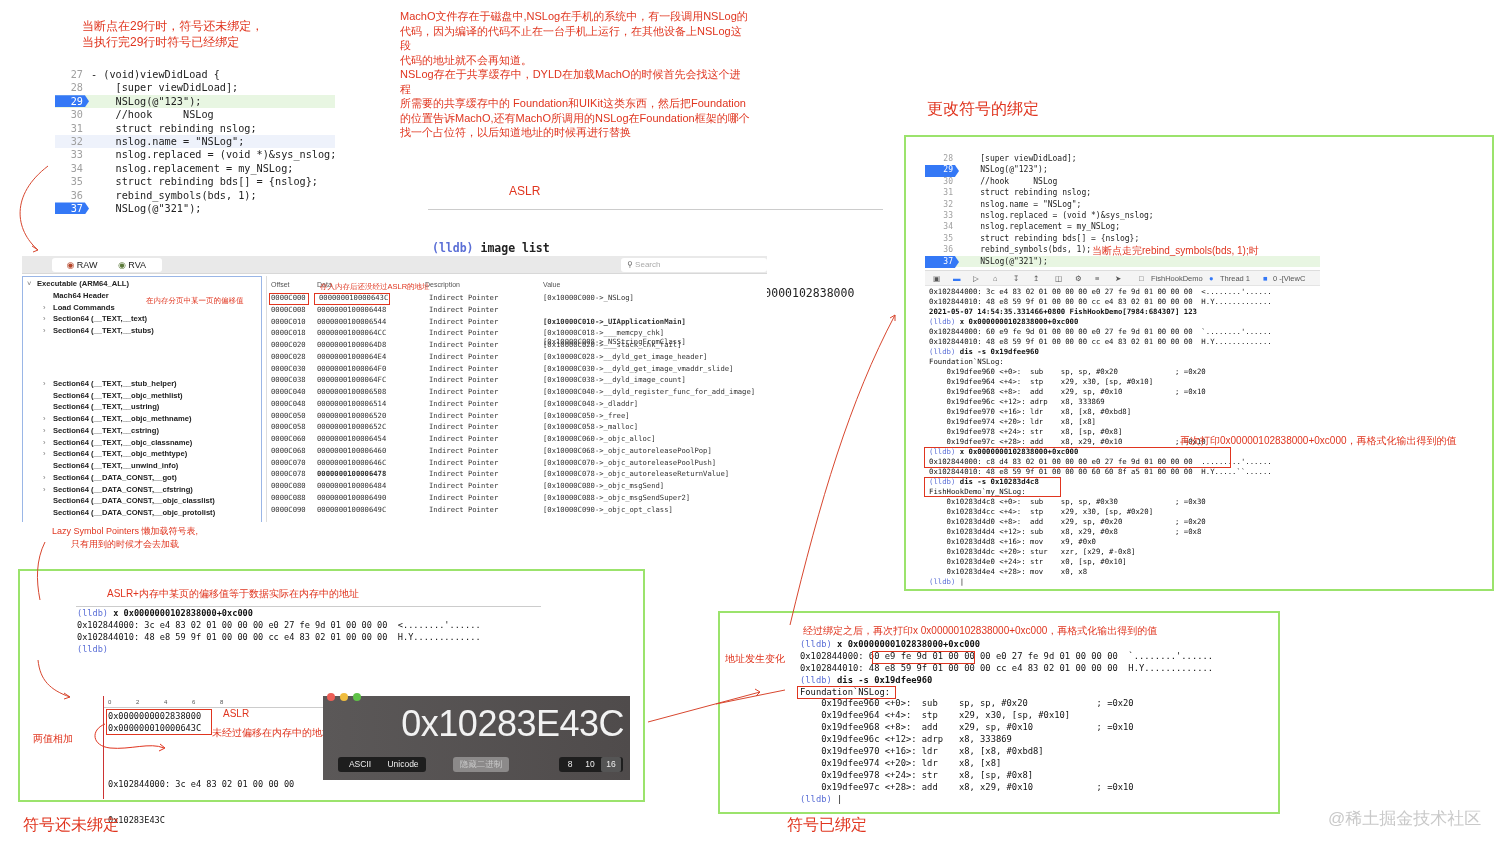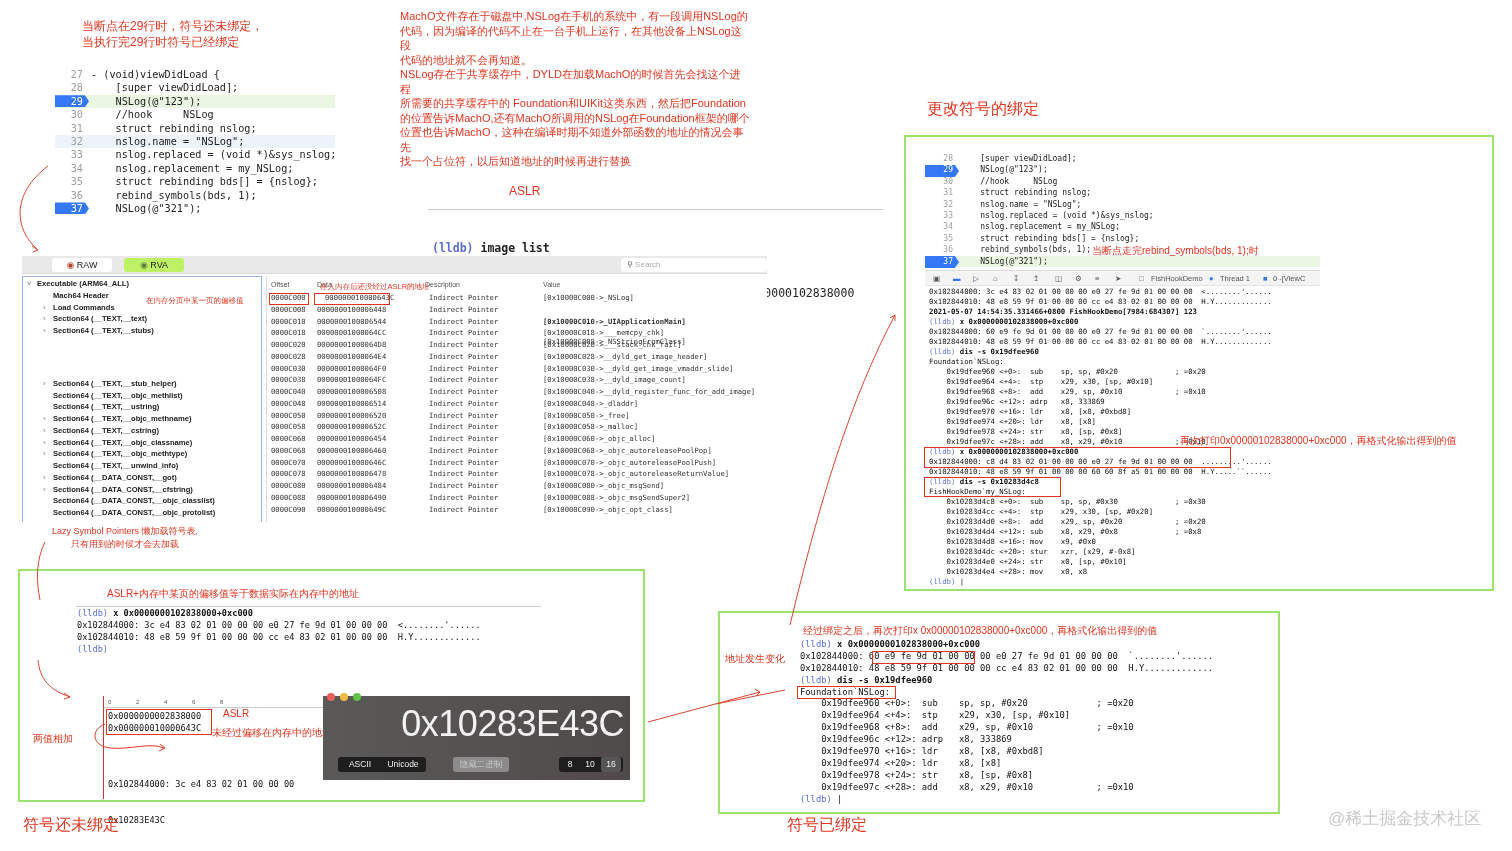--- a/index.html
+++ b/index.html
@@ -67,38 +67,37 @@
     <div class="code-line bp"><span class="ln">37</span><span>    NSLog(@"321");</span></div>
   </div>
 
 <div class="abs note" id="explain" style="left:400px; top:9px; width:350px; text-align:left;">
     <div>MachO文件存在于磁盘中,NSLog在手机的系统中，有一段调用NSLog的</div>
     <div>代码，因为编译的代码不止在一台手机上运行，在其他设备上NSLog这段</div>
     <div>代码的地址就不会再知道。</div>
     <div>NSLog存在于共享缓存中，DYLD在加载MachO的时候首先会找这个进程</div>
     <div>所需要的共享缓存中的 Foundation和UIKit这类东西，然后把Foundation</div>
     <div>的位置告诉MachO,还有MachO所调用的NSLog在Foundation框架的哪个</div>
-    <div>位置也告诉MachO，这种在编译时期不知道外部函数的地址的情况会事先</div>
     <div>找一个占位符，以后知道地址的时候再进行替换</div>
   </div>
 
 <div class="abs big-note" style="left:509px; top:184px; font-size:12px;">ASLR</div>
 <div class="abs" style="left:428px; top:209px; width:455px; height:1px; background:#ccc;"></div>
 <div class="abs mono" style="left:432px; top:211px; font-size:11.5px; line-height:15px; white-space:pre;">
   <div><span class="lldb b">(lldb)</span><span class="b"> image list</span></div>
   <div>[  0] 6DE82F19-8FC1-3728-8EDE-90E52D4E409E 0x0000000102838000</div>
 </div>
 
 <div class="abs" style="left:22px; top:256px; width:745px; height:266px; background:#fff; overflow:hidden;">
   <div class="mv-tabs abs" style="left:0; top:0; width:745px;">
     <div class="mv-tab active" style="left:30px;">
       <span style="color:#b5462a;">◉</span>
       <span>RAW</span>
     </div>
-    <div class="mv-tab" style="left:102px; background:#bef264;">
+    <div class="mv-tab" style="left:80px; background:#ffffff;">
       <span style="color:#5c7a3a;">◉</span>
       <span>RVA</span>
     </div>
     <div class="abs" style="left:599px; top:2px; width:146px; height:14px; background:#fff; border-radius:3px; font-size:8px; line-height:14px; color:#aaa; padding-left:6px;">
       <span style="color:#666;">⚲</span>
       <span>Search</span>
     </div>
   </div>
 
   <div class="abs tree" id="tree" style="left:0; top:20px; width:240px; height:246px; border:1px solid #9ab6e6; border-bottom:none; padding-top:1px;">
@@ -130,21 +129,21 @@
     <div class="tbl-head" style="margin-top:2px;">
       <span style="left:4px;">Offset</span>
       <span style="left:50px;">Data</span>
       <span style="left:158px;">Description</span>
       <span style="left:276px;">Value</span>
     </div>
     <div class="abs note" style="left:53px; top:4px; font-size:7.5px;">存入内存后还没经过ASLR的地址</div>
     <div class="tbl" id="tbl">
         <div class="tbl-row">
           <span style="left: 4px;">0000C000</span>
-          <span style="left: 58px; text-align: right;">000000010000643C</span>
+          <span style="left: 52px; text-align: right;">000000010000643C</span>
           <span style="left: 162px;">Indirect Pointer</span>
           <span style="left: 276px; text-align: right;">[0x10000C000-&gt;_NSLog]</span>
         </div>
         <div class="tbl-row">
           <span style="left: 4px;">0000C008</span>
           <span style="left: 50px;">0000000100006448</span>
           <span style="left: 162px;">Indirect Pointer</span>
           <span style="left: 276px; margin-top: 32px;">[0x10000C008-&gt;_NSStringFromClass]</span>
         </div>
         <div class="tbl-row">
@@ -220,21 +219,21 @@
           <span style="left: 276px;">[0x10000C068-&gt;_objc_autoreleasePoolPop]</span>
         </div>
         <div class="tbl-row">
           <span style="left: 4px;">0000C070</span>
           <span style="left: 50px;">000000010000646C</span>
           <span style="left: 162px;">Indirect Pointer</span>
           <span style="left: 276px;">[0x10000C070-&gt;_objc_autoreleasePoolPush]</span>
         </div>
         <div class="tbl-row">
           <span style="left: 4px;">0000C078</span>
-          <span style="left: 50px;">0000000100006478</span>
+          <span style="left: 50px; font-weight: bold;">0000000100006478</span>
           <span style="left: 162px;">Indirect Pointer</span>
           <span style="left: 276px;">[0x10000C078-&gt;_objc_autoreleaseReturnValue]</span>
         </div>
         <div class="tbl-row">
           <span style="left: 4px;">0000C080</span>
           <span style="left: 50px;">0000000100006484</span>
           <span style="left: 162px;">Indirect Pointer</span>
           <span style="left: 276px;">[0x10000C080-&gt;_objc_msgSend]</span>
         </div>
         <div class="tbl-row">

